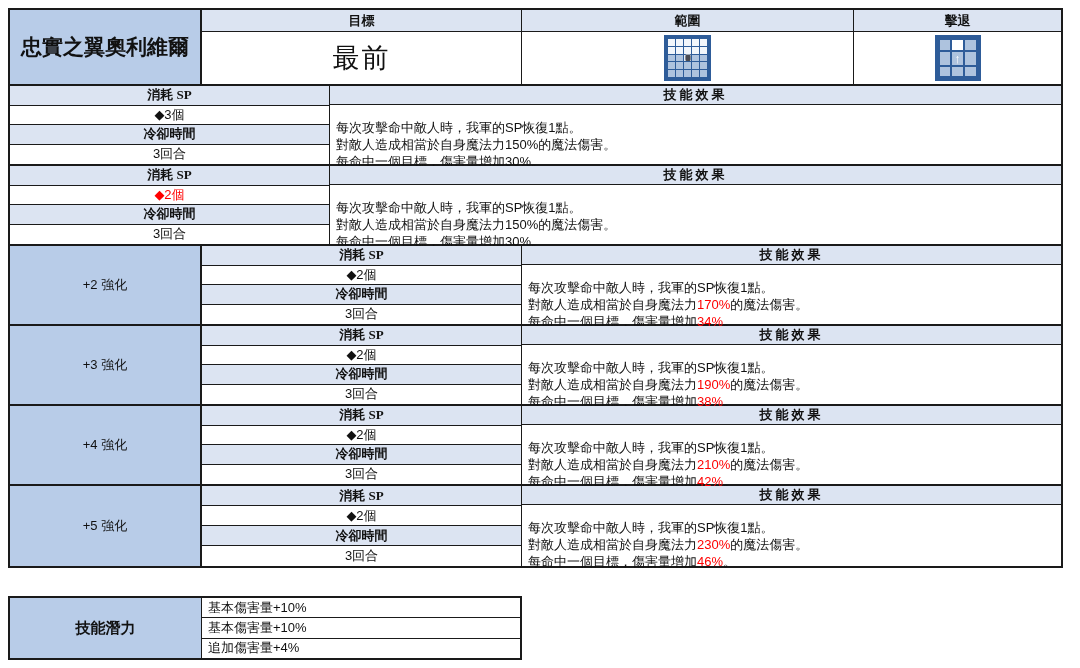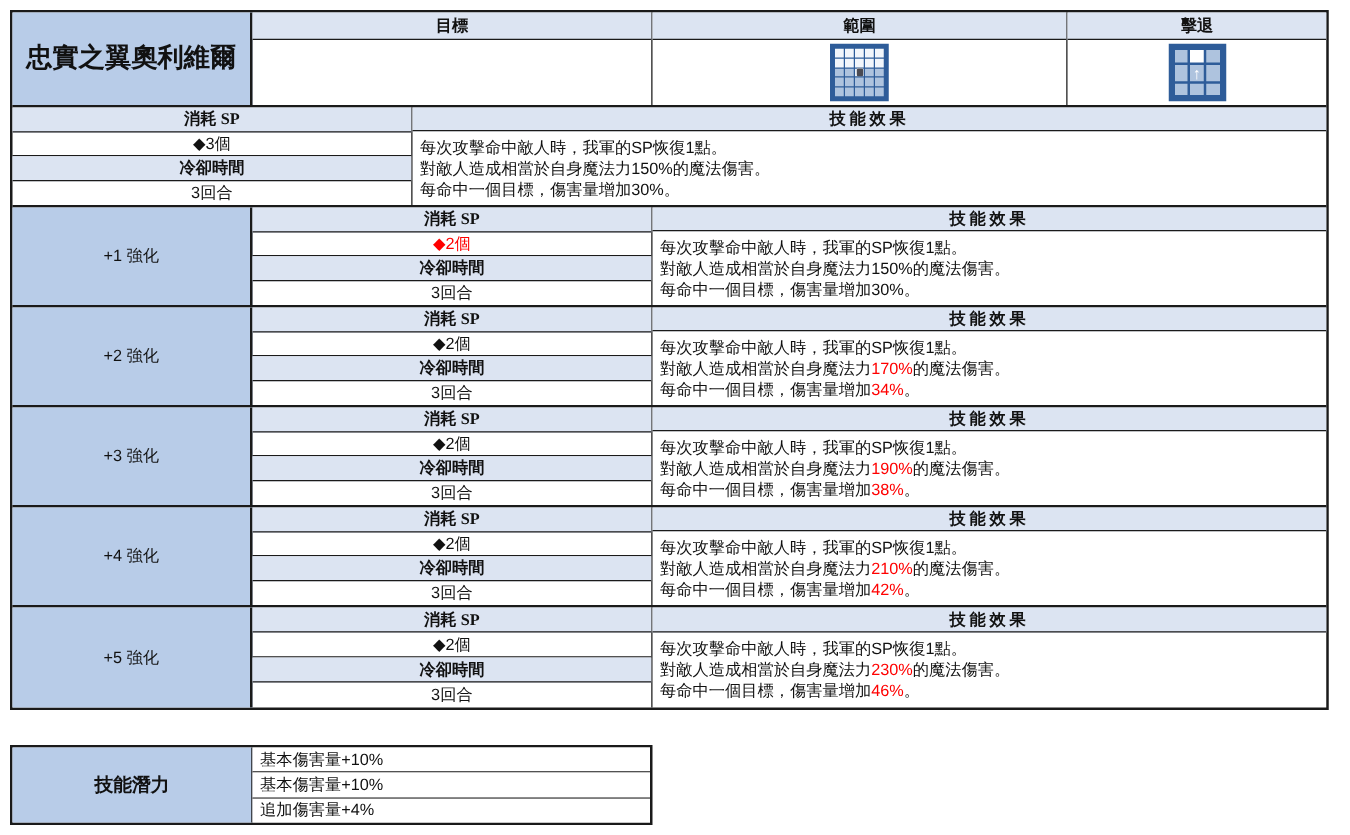--- a/index.html
+++ b/index.html
@@ -49,41 +49,44 @@
   .section{display:flex;height:80px;border-bottom:2px solid var(--border);}
   .section:last-child{border-bottom:none;}
   .lvl-cell{width:192px;background:var(--label-fill);border-right:2px solid var(--border);
     display:flex;align-items:center;justify-content:center;font-size:13px;}
   .mid-col{width:320px;border-right:1px solid var(--border);display:flex;flex-direction:column;}
   .mid-col .sub{height:20px;display:flex;align-items:center;justify-content:center;font-size:13px;}
   .mid-col .sub:not(:last-child){border-bottom:1px solid var(--border);}
   .mid-col .sub.hdr{background:var(--header-fill);font-weight:bold;}
   .right-col{flex:1;display:flex;flex-direction:column;}
   .right-col .eff-hdr{height:20px;border-bottom:1px solid var(--border);letter-spacing:3px;}
-  .eff-text{flex:1;padding:4px 6px;font-size:13px;line-height:17px;}
+  .eff-text{flex:1;padding:14px 6px;font-size:13px;line-height:17px;}
   .red{color:var(--red-text);}
   
   #potential-table{left:8px;top:596px;width:514px;height:64px;display:flex;}
   .pot-label{width:192px;background:var(--label-fill);border-right:1px solid var(--border);
     display:flex;align-items:center;justify-content:center;font-weight:bold;font-size:15px;}
   .pot-rows{flex:1;display:flex;flex-direction:column;border-radius:11px;}
   .pot-row{flex:1;display:flex;align-items:center;padding-left:6px;font-size:13px;background:#fff;}
   .pot-row:not(:last-child){border-bottom:1px solid var(--border);}
 </style>
 </head>
 <body>
 
 <div class="tbl" id="main-table">
   <div class="head-block">
     <div class="name-cell">
       <div>忠實之翼</div>
       <div>奧利維爾</div>
     </div>
     <div class="hcol hcol-target">
       <div class="hdr">目標</div>
+      <div class="big-cell">
+        <span class="target-value">最前</span>
+      </div>
     </div>
     <div class="hcol hcol-range">
       <div class="hdr">範圍</div>
       <div class="big-cell">
         <div class="grid-icon" id="range-icon">
             <div class="rcell light"></div>
             <div class="rcell light"></div>
             <div class="rcell light"></div>
             <div class="rcell light"></div>
             <div class="rcell light"></div>
@@ -143,21 +146,20 @@
       <div class="hdr eff-hdr">技能效果</div>
       <div class="eff-text">
             <div class="eff-line"><span>每次攻擊命中敵人時，我軍的SP恢復1點。</span></div>
             <div class="eff-line"><span>對敵人造成相當於自身魔法力150%的魔法傷害。</span></div>
             <div class="eff-line"><span>每命中一個目標，傷害量增加30%。</span></div>
           </div>
     </div>
   </div>
 
   <div class="section">
-    <div class="lvl-cell">+1 強化</div>
     <div class="mid-col">
       <div class="sub hdr sp-hdr">消耗 SP</div>
       <div class="sub val sp-val red">◆2個</div>
       <div class="sub hdr cd-hdr">冷卻時間</div>
       <div class="sub val cd-val">3回合</div>
     </div>
     <div class="right-col">
       <div class="hdr eff-hdr">技能效果</div>
       <div class="eff-text">
             <div class="eff-line"><span>每次攻擊命中敵人時，我軍的SP恢復1點。</span></div>

